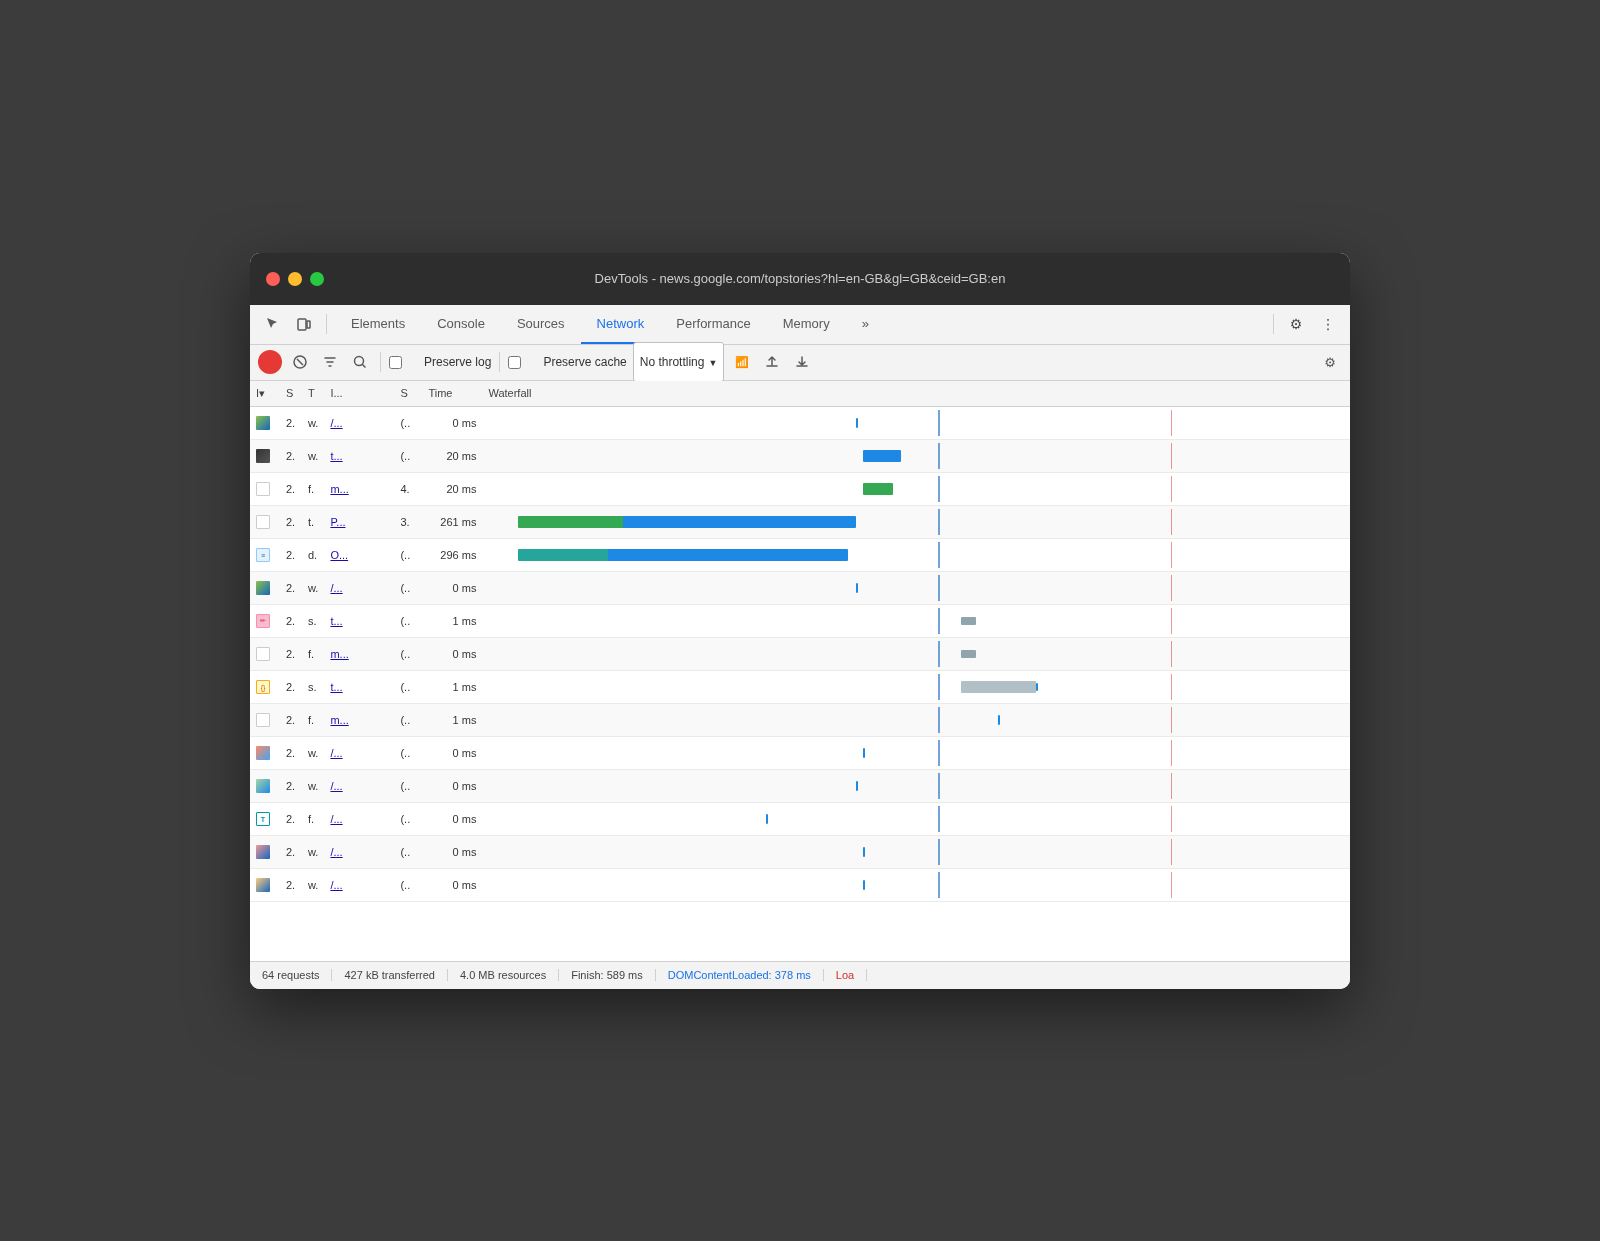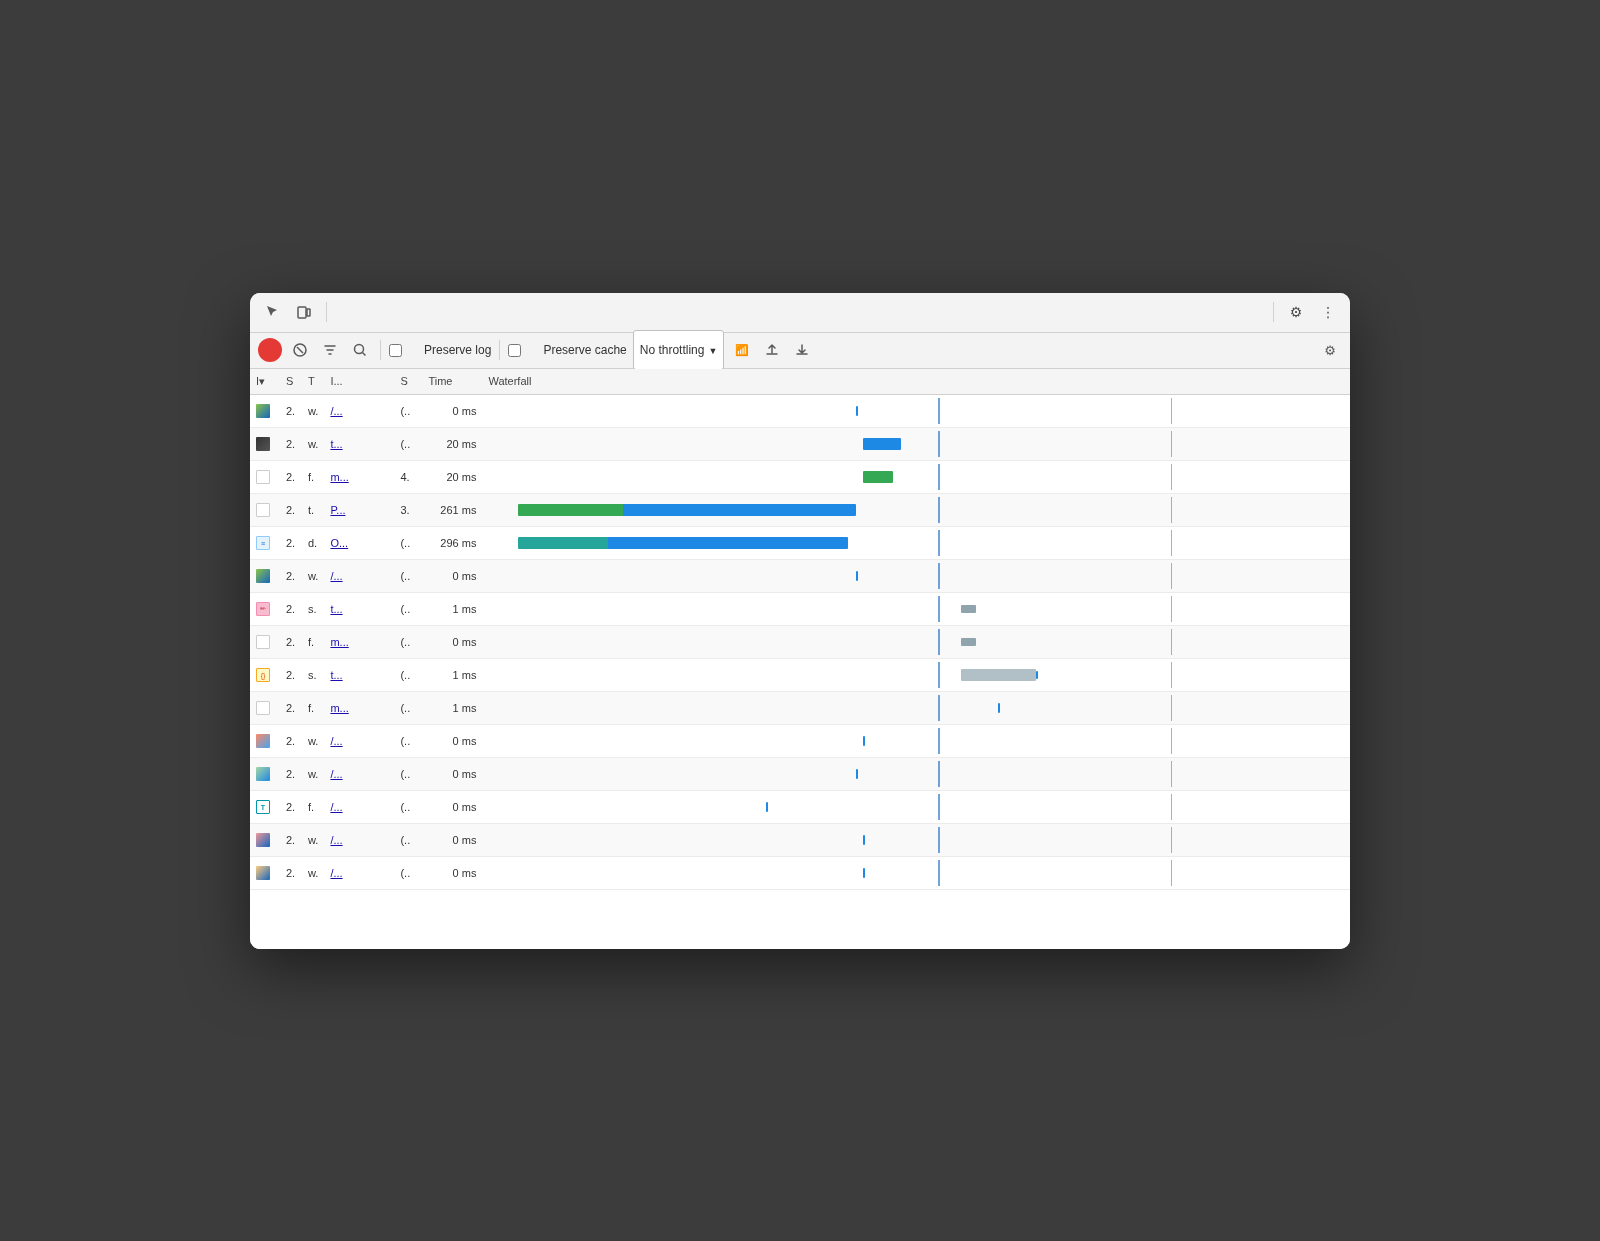--- a/index.html
+++ b/index.html
@@ -219,34 +219,51 @@
     td.time-col { text-align: right; }
     .col-status { width: 30px; }
     .col-name { width: 70px; max-width: 70px; }
     .chevron-icon::before { content: '▼'; font-size: 9px; }
   </style>
 </head>
 <body>
 
 <div class="window">
 
+  <div class="titlebar">
+    <div class="traffic-lights">
+      <div class="traffic-light close"></div>
+      <div class="traffic-light minimize"></div>
+      <div class="traffic-light maximize"></div>
+    </div>
+    <span class="titlebar-title">DevTools - news.google.com/topstories?hl=en-GB&amp;gl=GB&amp;ceid=GB:en</span>
+  </div>
 
   <div class="toolbar">
     <div class="toolbar-icon">
       <svg width="16" height="16" viewBox="0 0 16 16" fill="none">
         <path d="M3 2l4 10 2-4 4-2L3 2z" fill="#5a5a5a"></path>
       </svg>
     </div>
     <div class="toolbar-icon">
       <svg width="16" height="16" viewBox="0 0 16 16" fill="none">
         <rect x="2" y="3" width="8" height="11" rx="1" stroke="#5a5a5a" stroke-width="1.5" fill="none"></rect>
         <rect x="11" y="5" width="3" height="7" rx="0.5" stroke="#5a5a5a" stroke-width="1.5" fill="none"></rect>
       </svg>
     </div>
     <div class="toolbar-divider"></div>
+    <div class="nav-tabs">
+      <div class="nav-tab">Elements</div>
+      <div class="nav-tab">Console</div>
+      <div class="nav-tab">Sources</div>
+      <div class="nav-tab active">Network</div>
+      <div class="nav-tab">Performance</div>
+      <div class="nav-tab">Memory</div>
+      <div class="nav-tab">»</div>
+    </div>
     <div class="toolbar-right">
       <div class="toolbar-divider"></div>
       <div class="toolbar-icon">⚙</div>
       <div class="toolbar-icon">⋮</div>
     </div>
   </div>
 
   <div class="secondary-toolbar">
     <div class="record-btn"></div>
     <div class="toolbar-btn">
@@ -605,13 +622,21 @@
                 <div style="position:absolute;left:450px;width:1.5px;height:100%;background:#1565c0;opacity:0.6;"></div>
                 <div style="position:absolute;left:682.5px;width:1.5px;height:100%;background:#d32f2f;opacity:0.5;"></div>
                 <div style="position:absolute;left:375px;top:8px;width:2px;height:10px;background:#1e88e5;border-radius:1px;"></div>
               </div>
             </td>
   </tr>
         </tbody>
     </table>
   </div>
 
+  <div class="status-bar">
+    <span class="status-segment">64 requests</span>
+    <span class="status-segment">427 kB transferred</span>
+    <span class="status-segment">4.0 MB resources</span>
+    <span class="status-segment">Finish: 589 ms</span>
+    <span class="status-segment status-blue">DOMContentLoaded: 378 ms</span>
+    <span class="status-segment status-red">Loa</span>
+  </div>
 </div>
 
 </body></html>

